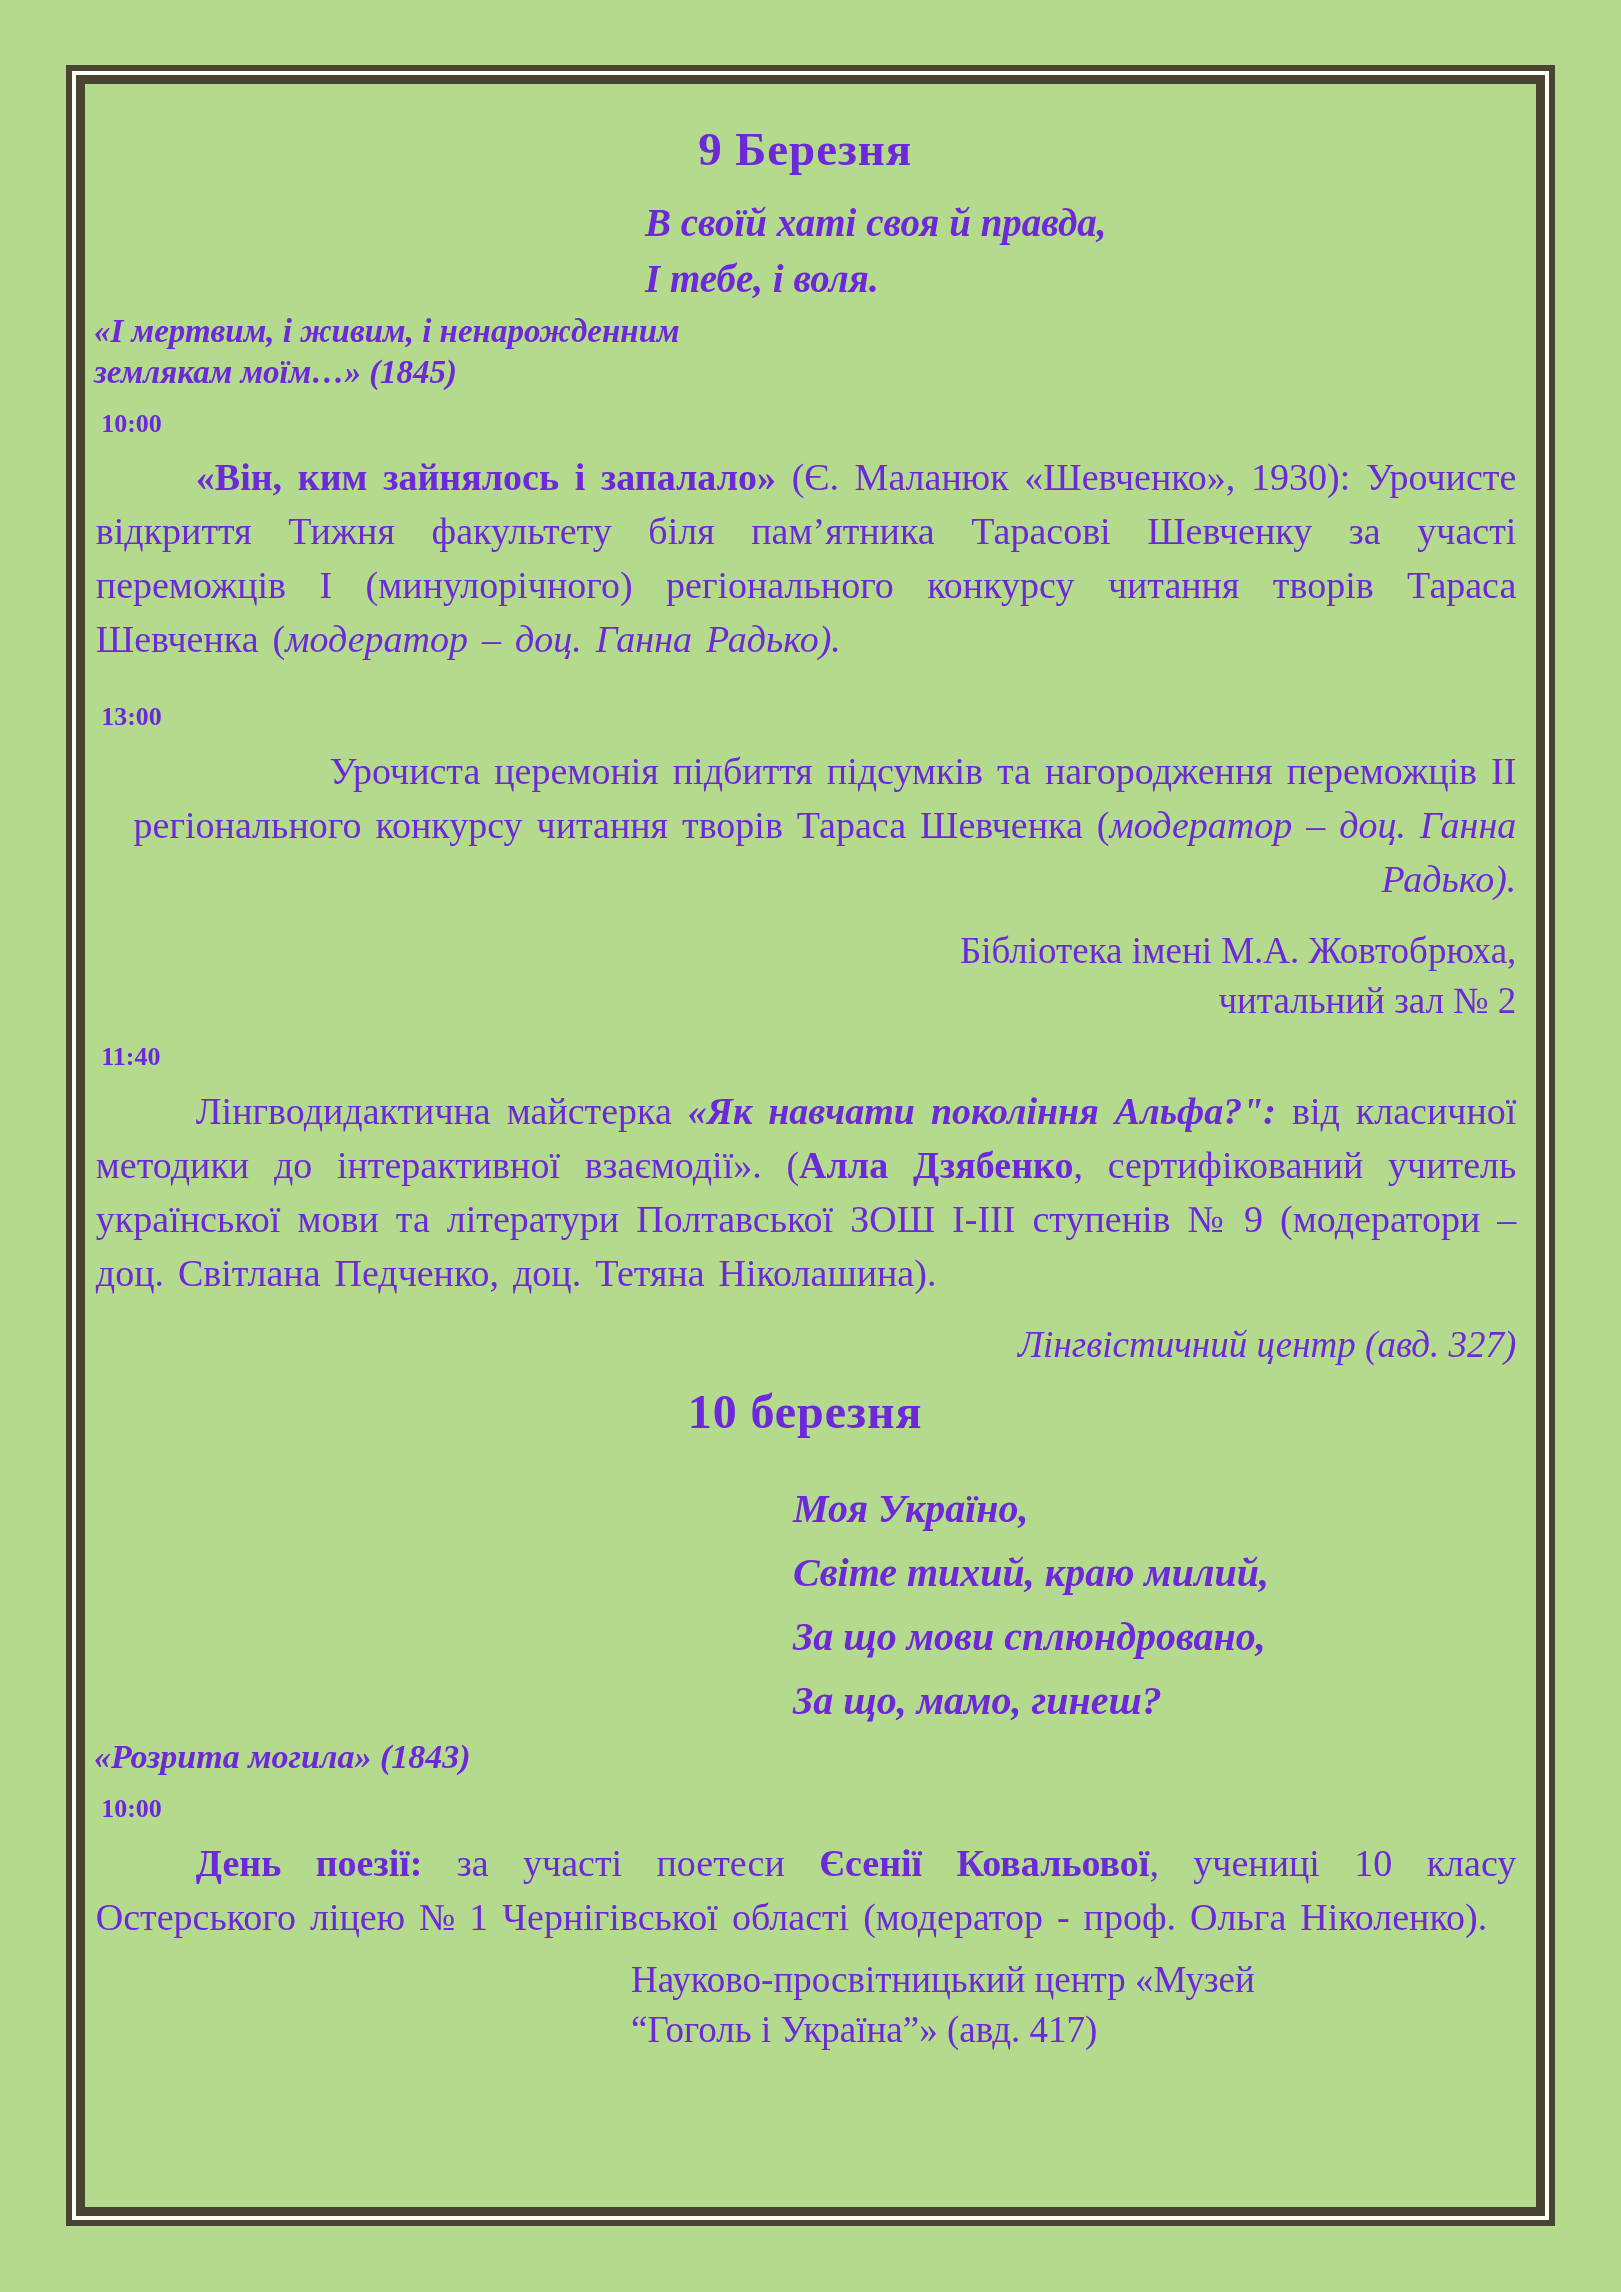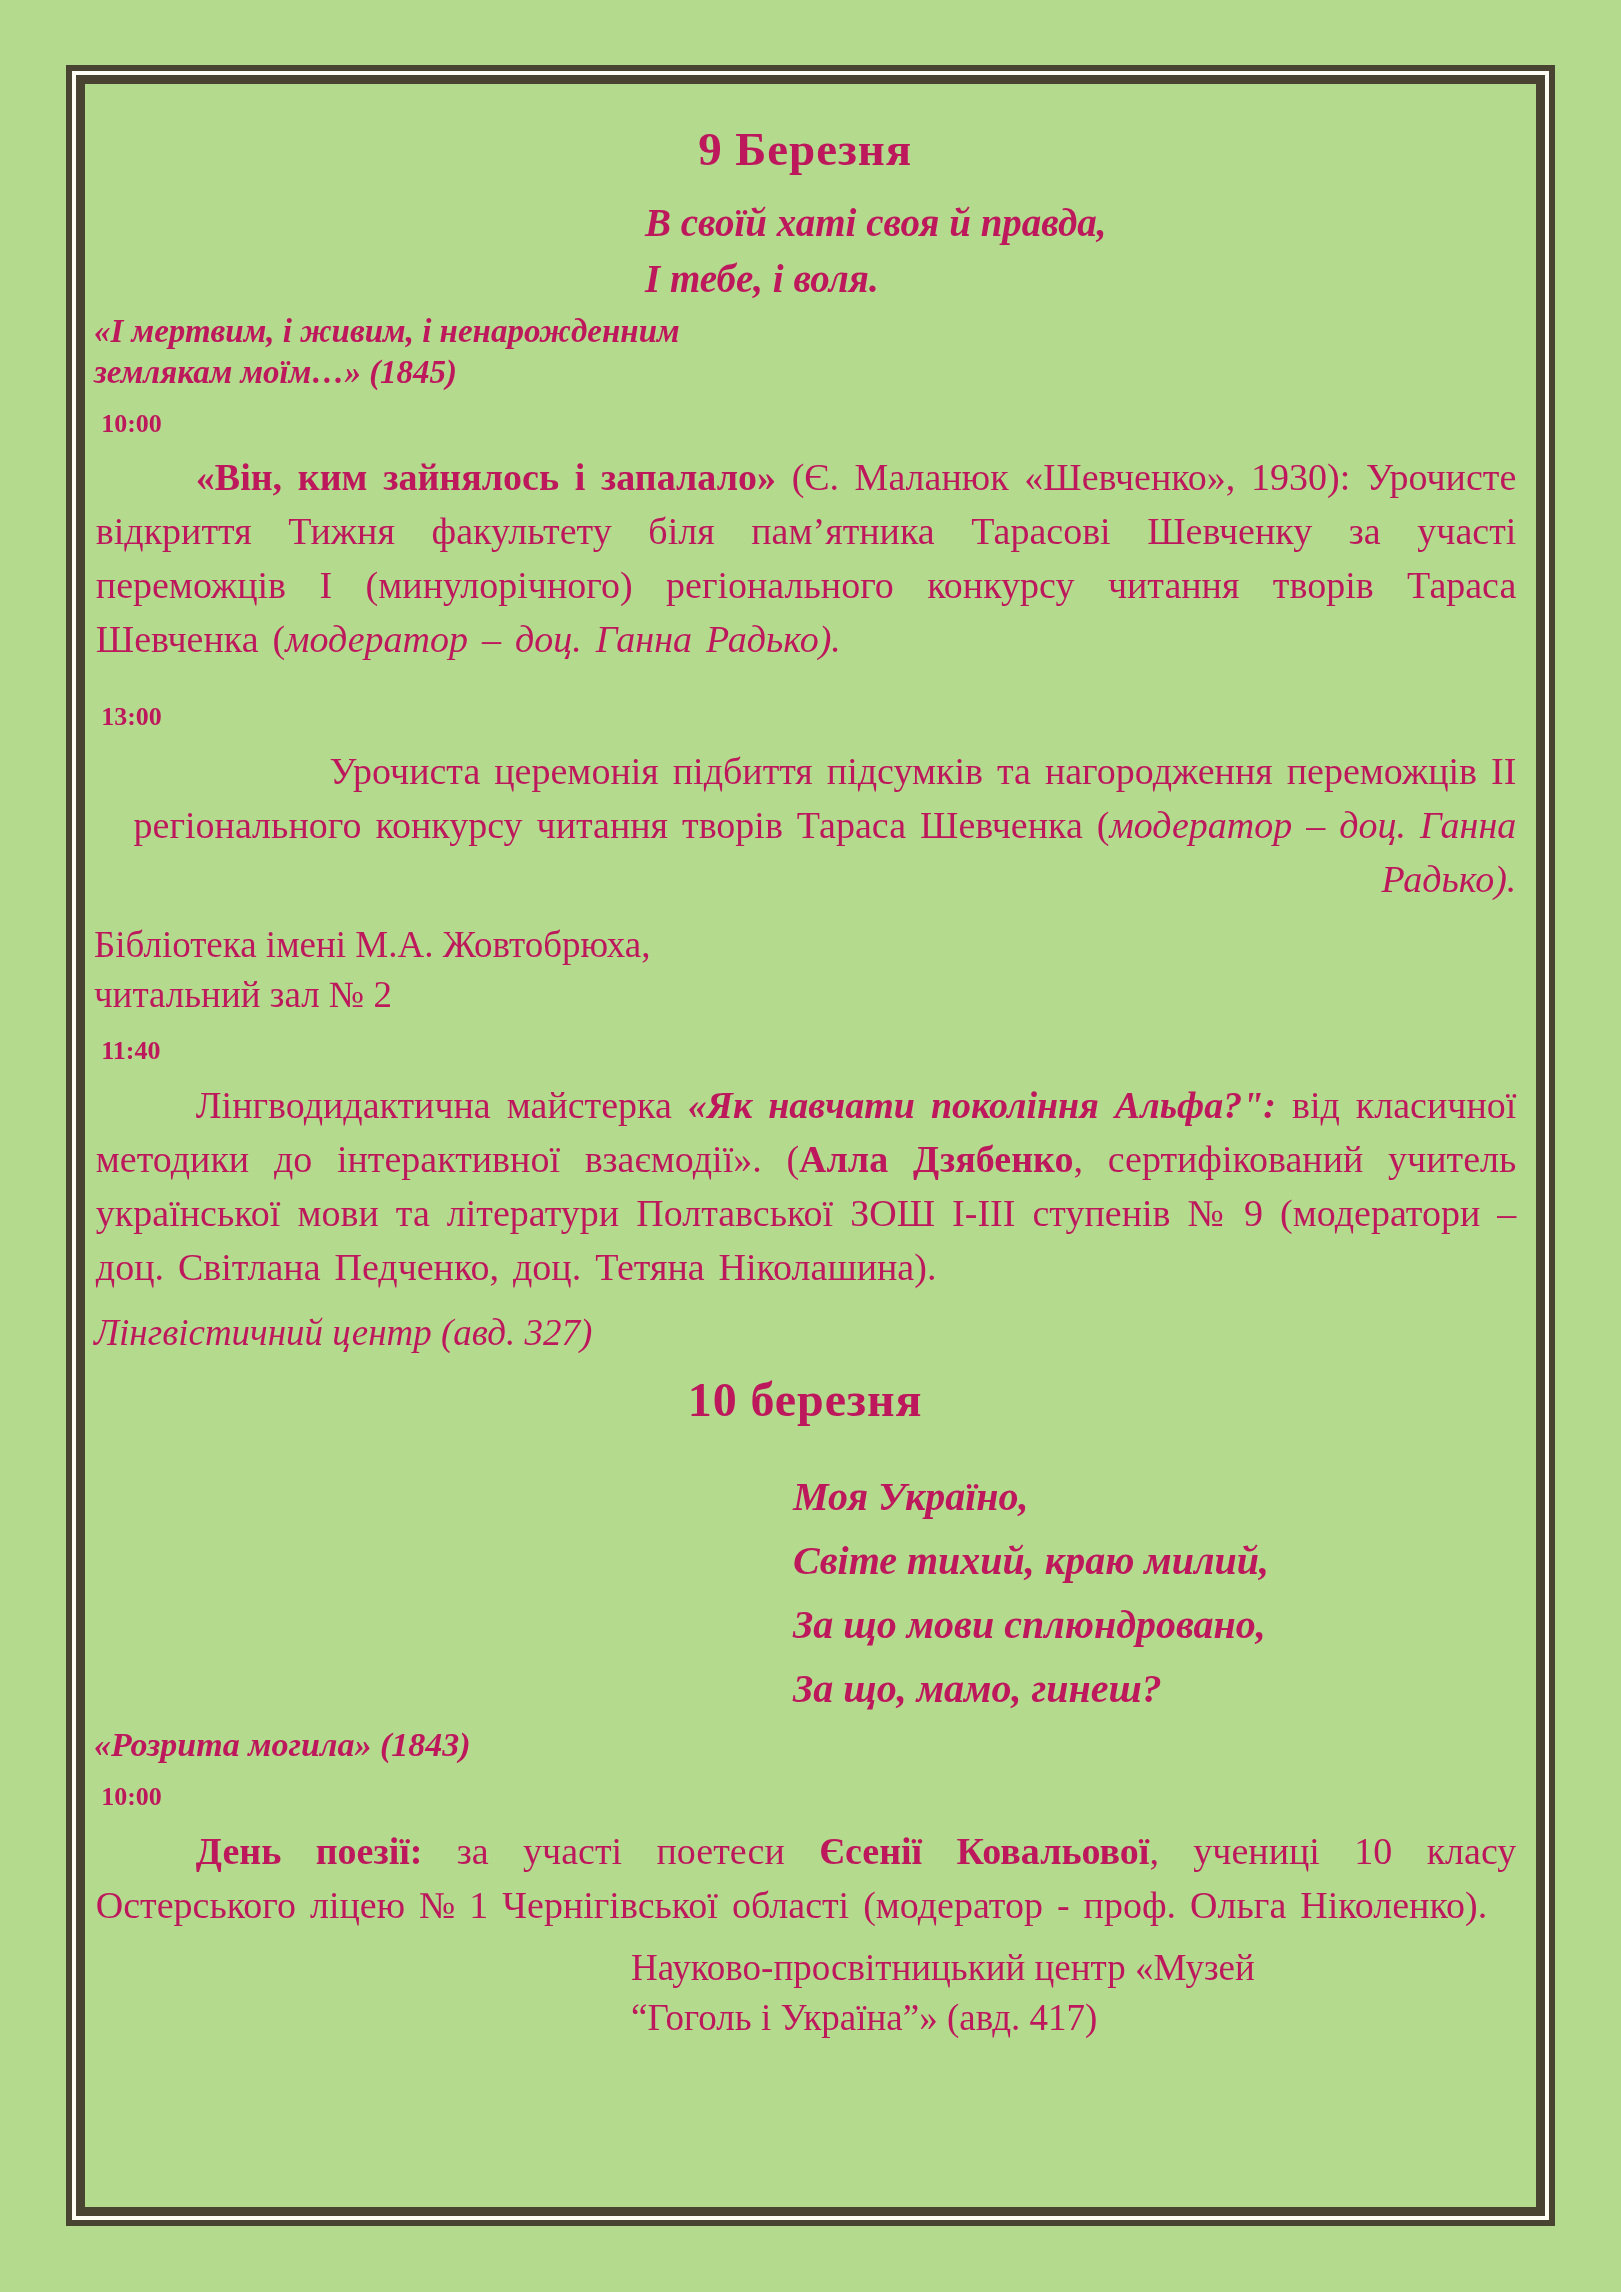--- a/index.html
+++ b/index.html
@@ -2,21 +2,21 @@
 <html lang="uk" style="font-size:14.3px"><head>
 <meta charset="utf-8">
 <style>
   html,body{margin:0;padding:0;}
   body{background:#b4da8e;}
   .page{
     position:relative;
     width:1622px;height:2293px;
     background:#b4da8e;
     font-family:"Liberation Serif", serif;
-    color:#be185d;
+    color:#6d28d9;
     overflow:hidden;
   }
   .frame-outer{
     position:absolute;left:66px;top:65px;width:1489px;height:2161px;
     border:6.3px solid #494431;box-sizing:border-box;
   }
   .frame-mid{width:100%;height:100%;border:4.5px solid #fffef4;box-sizing:border-box;}
   .frame-inner{width:100%;height:100%;border:9px solid #494431;box-sizing:border-box;overflow:hidden;}
   .content{height:100%;box-sizing:border-box;padding:0 19.7px 0 9px;}
 
@@ -42,21 +42,21 @@
   .time{font-weight:bold;font-size:26px;line-height:47px;margin:7.2px 0 0 7.2px;}
   .time.gap-before{margin-top:27px;}
 
   .para{
     font-size:38px;line-height:54px;margin:3.6px 0 0 1.8px;
     text-align:justify;text-indent:100px;word-spacing:4.5px;
   }
   .para.ragged{text-align:right;}
 
   .venue{font-size:37px;line-height:50px;}
-  .venue.right{margin-top:14px;}
+  .venue.right{text-align:right;margin-top:20px;}
   .venue.italic{font-style:italic;}
   .venue.left-indent{margin:10.7px 0 0 537px;}
 
   .b{font-weight:bold;}
   .i{font-style:italic;}
   .bi{font-weight:bold;font-style:italic;}
 </style>
 </head>
 <body>
 

